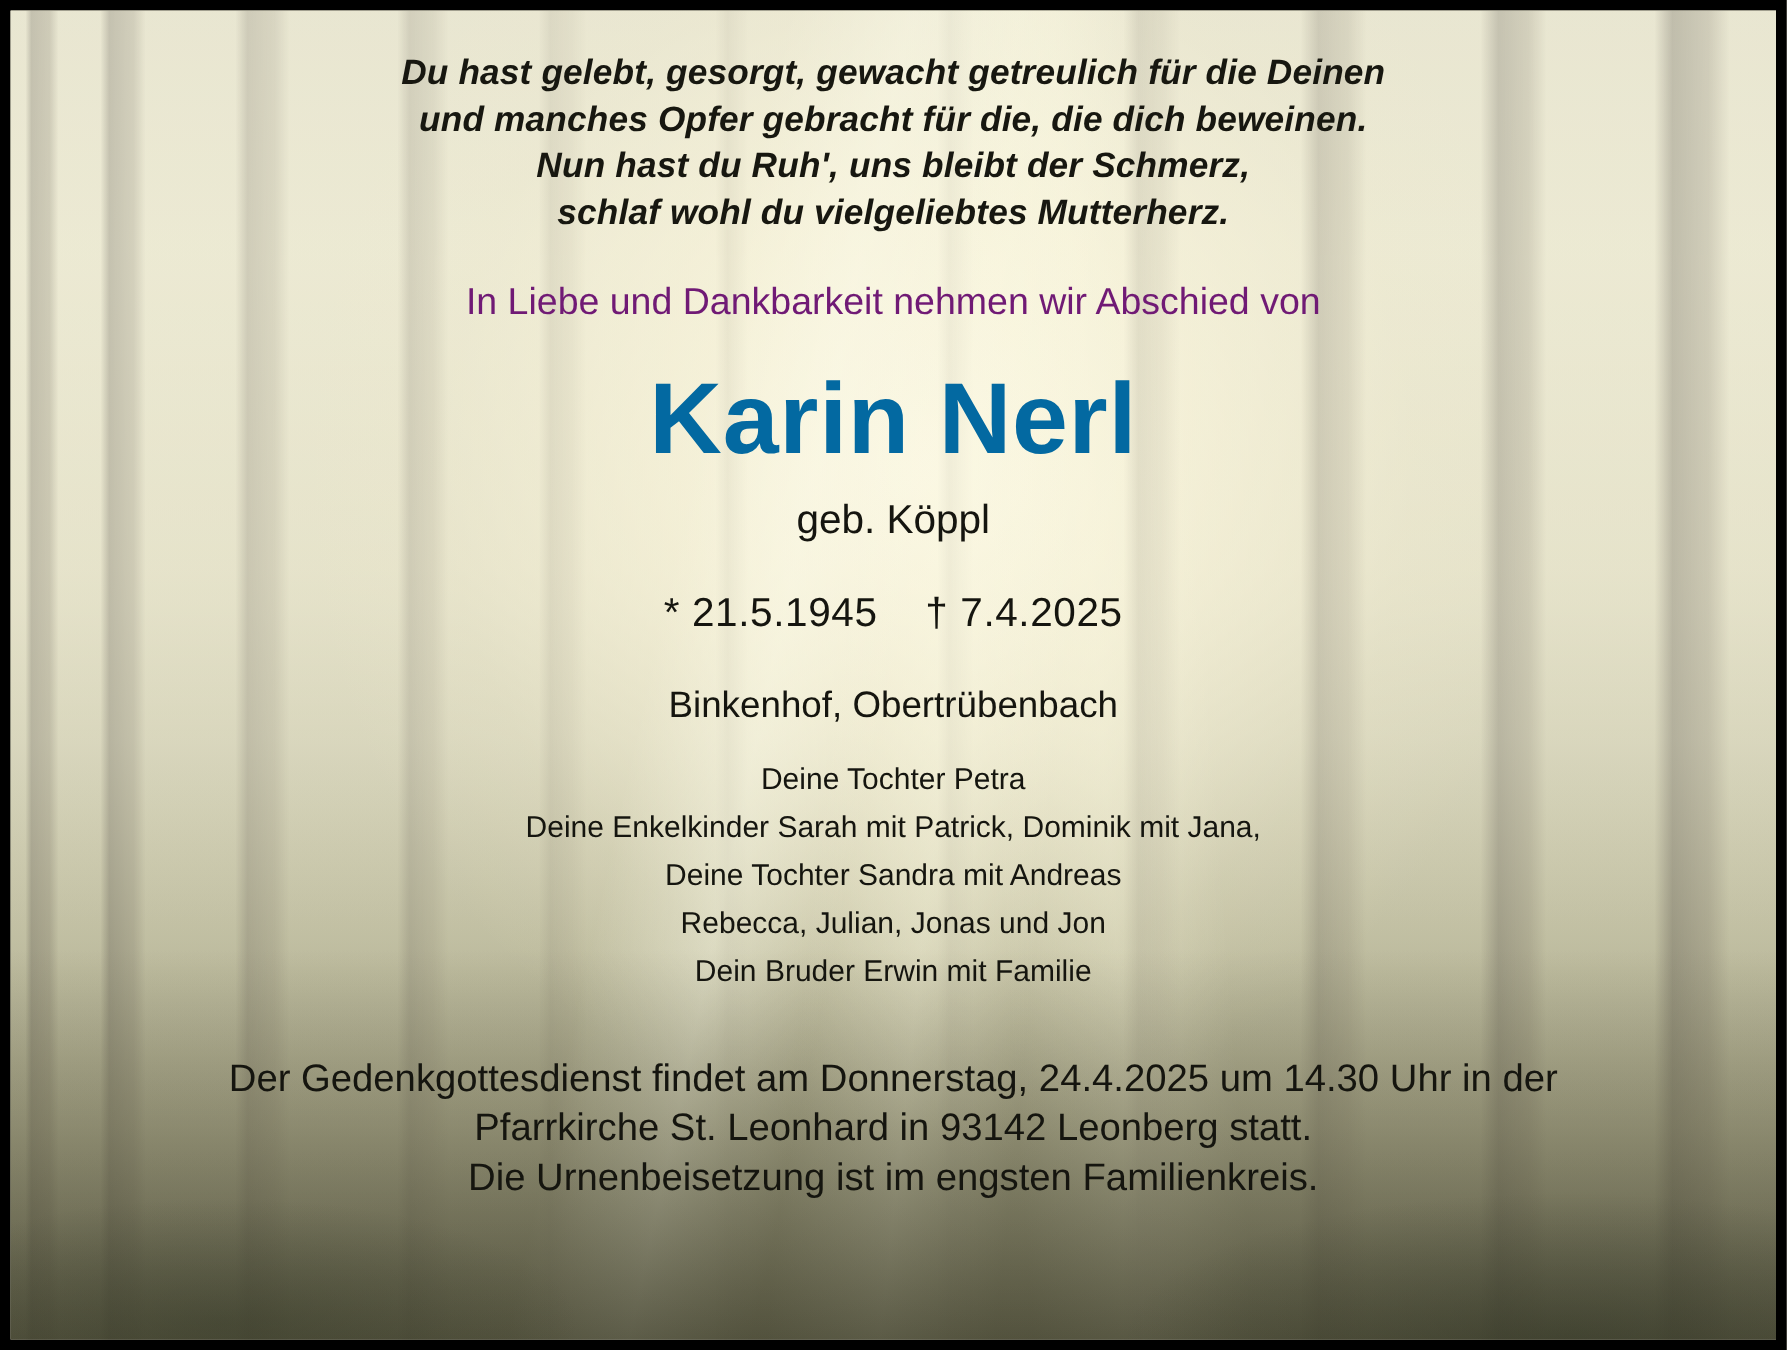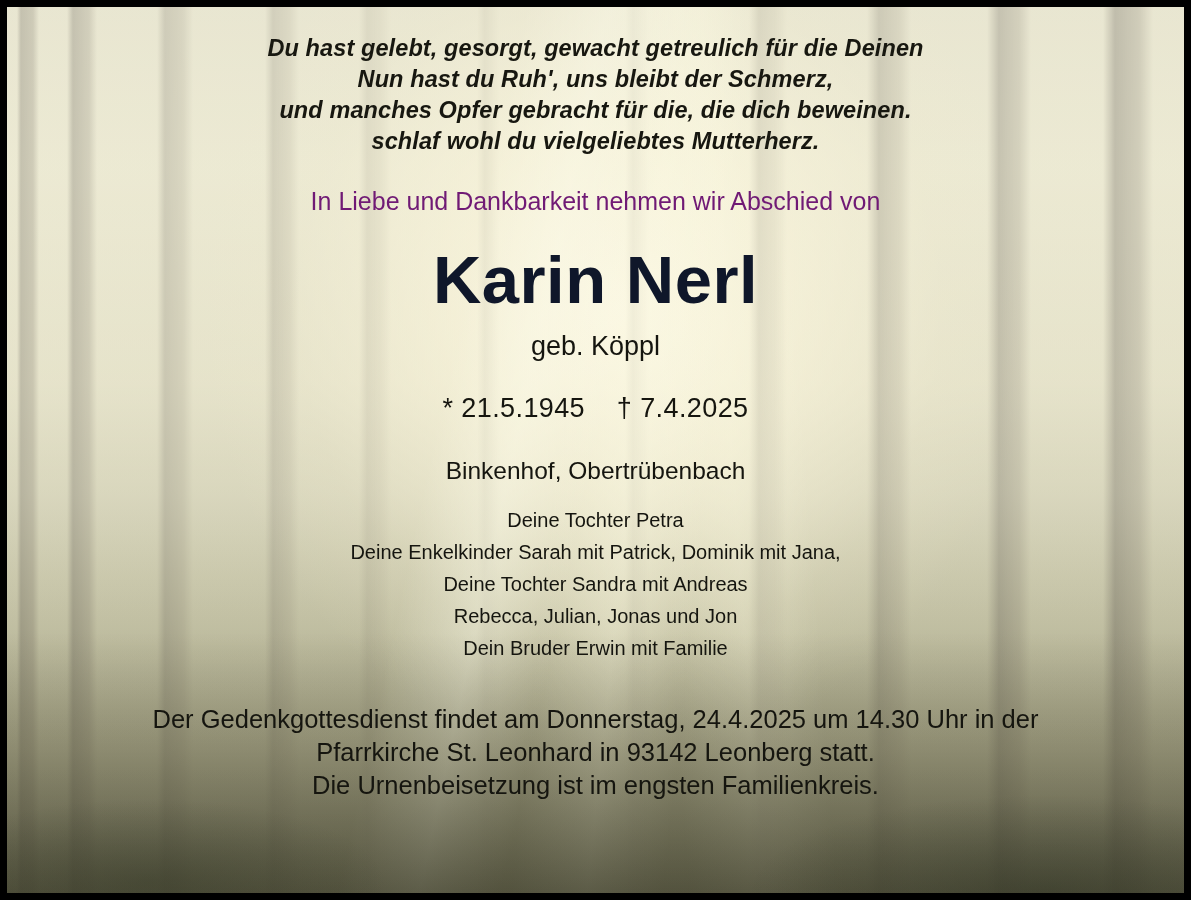--- a/index.html
+++ b/index.html
@@ -111,21 +111,21 @@
     line-height: 30px;
     color: #701a75;
   }
 
   .name {
     margin-top: 28px;
     font-size: 67px;
     font-weight: 700;
     letter-spacing: 0.5px;
     line-height: 72px;
-    color: #0f172a;
+    color: #0369a1;
   }
 
   .maiden {
     margin-top: 14px;
     font-size: 27px;
     line-height: 32px;
   }
 
   .dates {
     margin-top: 30px;
@@ -169,22 +169,22 @@
   <div class="bg"></div>
   <div class="trunks"></div>
   <div class="rays"></div>
   <div class="ground"></div>
   <div class="wash"></div>
 
   <div class="content">
 
     <div class="poem">
       <span class="line">Du hast gelebt, gesorgt, gewacht getreulich für die Deinen</span>
+      <span class="line">und manches Opfer gebracht für die, die dich beweinen.</span>
       <span class="line">Nun hast du Ruh', uns bleibt der Schmerz,</span>
-      <span class="line">und manches Opfer gebracht für die, die dich beweinen.</span>
       <span class="line">schlaf wohl du vielgeliebtes Mutterherz.</span>
     </div>
 
     <div class="farewell">In Liebe und Dankbarkeit nehmen wir Abschied von</div>
 
     <div class="name">Karin Nerl</div>
 
     <div class="maiden">geb. Köppl</div>
 
     <div class="dates">

